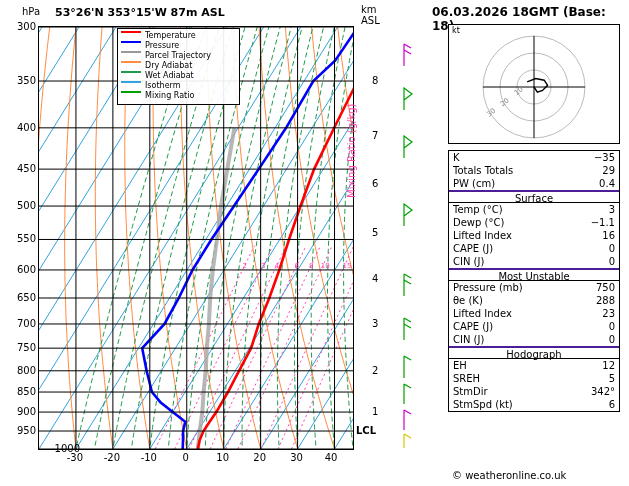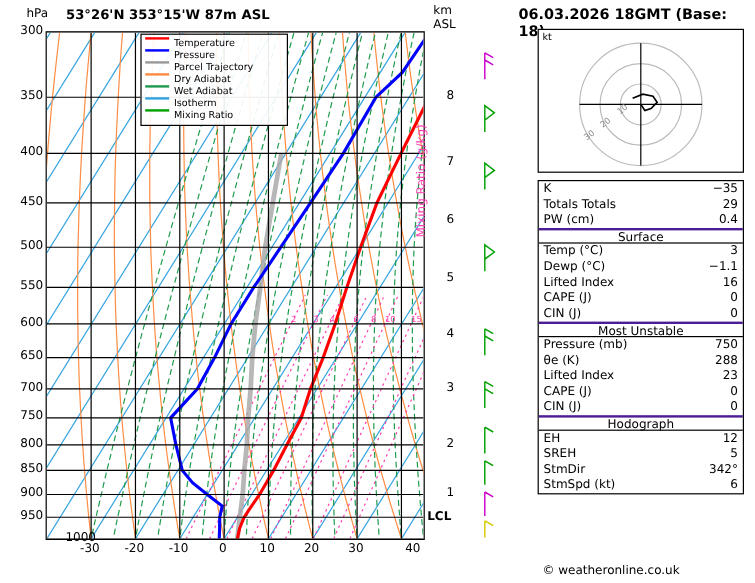--- a/index.html
+++ b/index.html
@@ -250,21 +250,21 @@
       </div>
 
     <div id="xlabels">
         <div class="xlab" style="left: 74.9412px;">-30</div>
         <div class="xlab" style="left: 111.882px;">-20</div>
         <div class="xlab" style="left: 148.824px;">-10</div>
         <div class="xlab" style="left: 185.765px;">0</div>
         <div class="xlab" style="left: 222.706px;">10</div>
         <div class="xlab" style="left: 259.647px;">20</div>
         <div class="xlab" style="left: 296.588px;">30</div>
-        <div class="xlab" style="left: 344px;">40</div>
+        <div class="xlab" style="left: 331px;">40</div>
       </div>
 
     <div id="kmlabels">
         <div style="position: absolute; left: 372px; font-size: 10px; transform: translateY(-50%); top: 80.0308px;">8</div>
         <div style="position: absolute; left: 372px; font-size: 10px; transform: translateY(-50%); top: 135.489px;">7</div>
         <div style="position: absolute; left: 372px; font-size: 10px; transform: translateY(-50%); top: 183.36px;">6</div>
         <div style="position: absolute; left: 372px; font-size: 10px; transform: translateY(-50%); top: 232.023px;">5</div>
         <div style="position: absolute; left: 372px; font-size: 10px; transform: translateY(-50%); top: 277.607px;">4</div>
         <div style="position: absolute; left: 372px; font-size: 10px; transform: translateY(-50%); top: 322.983px;">3</div>
         <div style="position: absolute; left: 372px; font-size: 10px; transform: translateY(-50%); top: 369.787px;">2</div>

